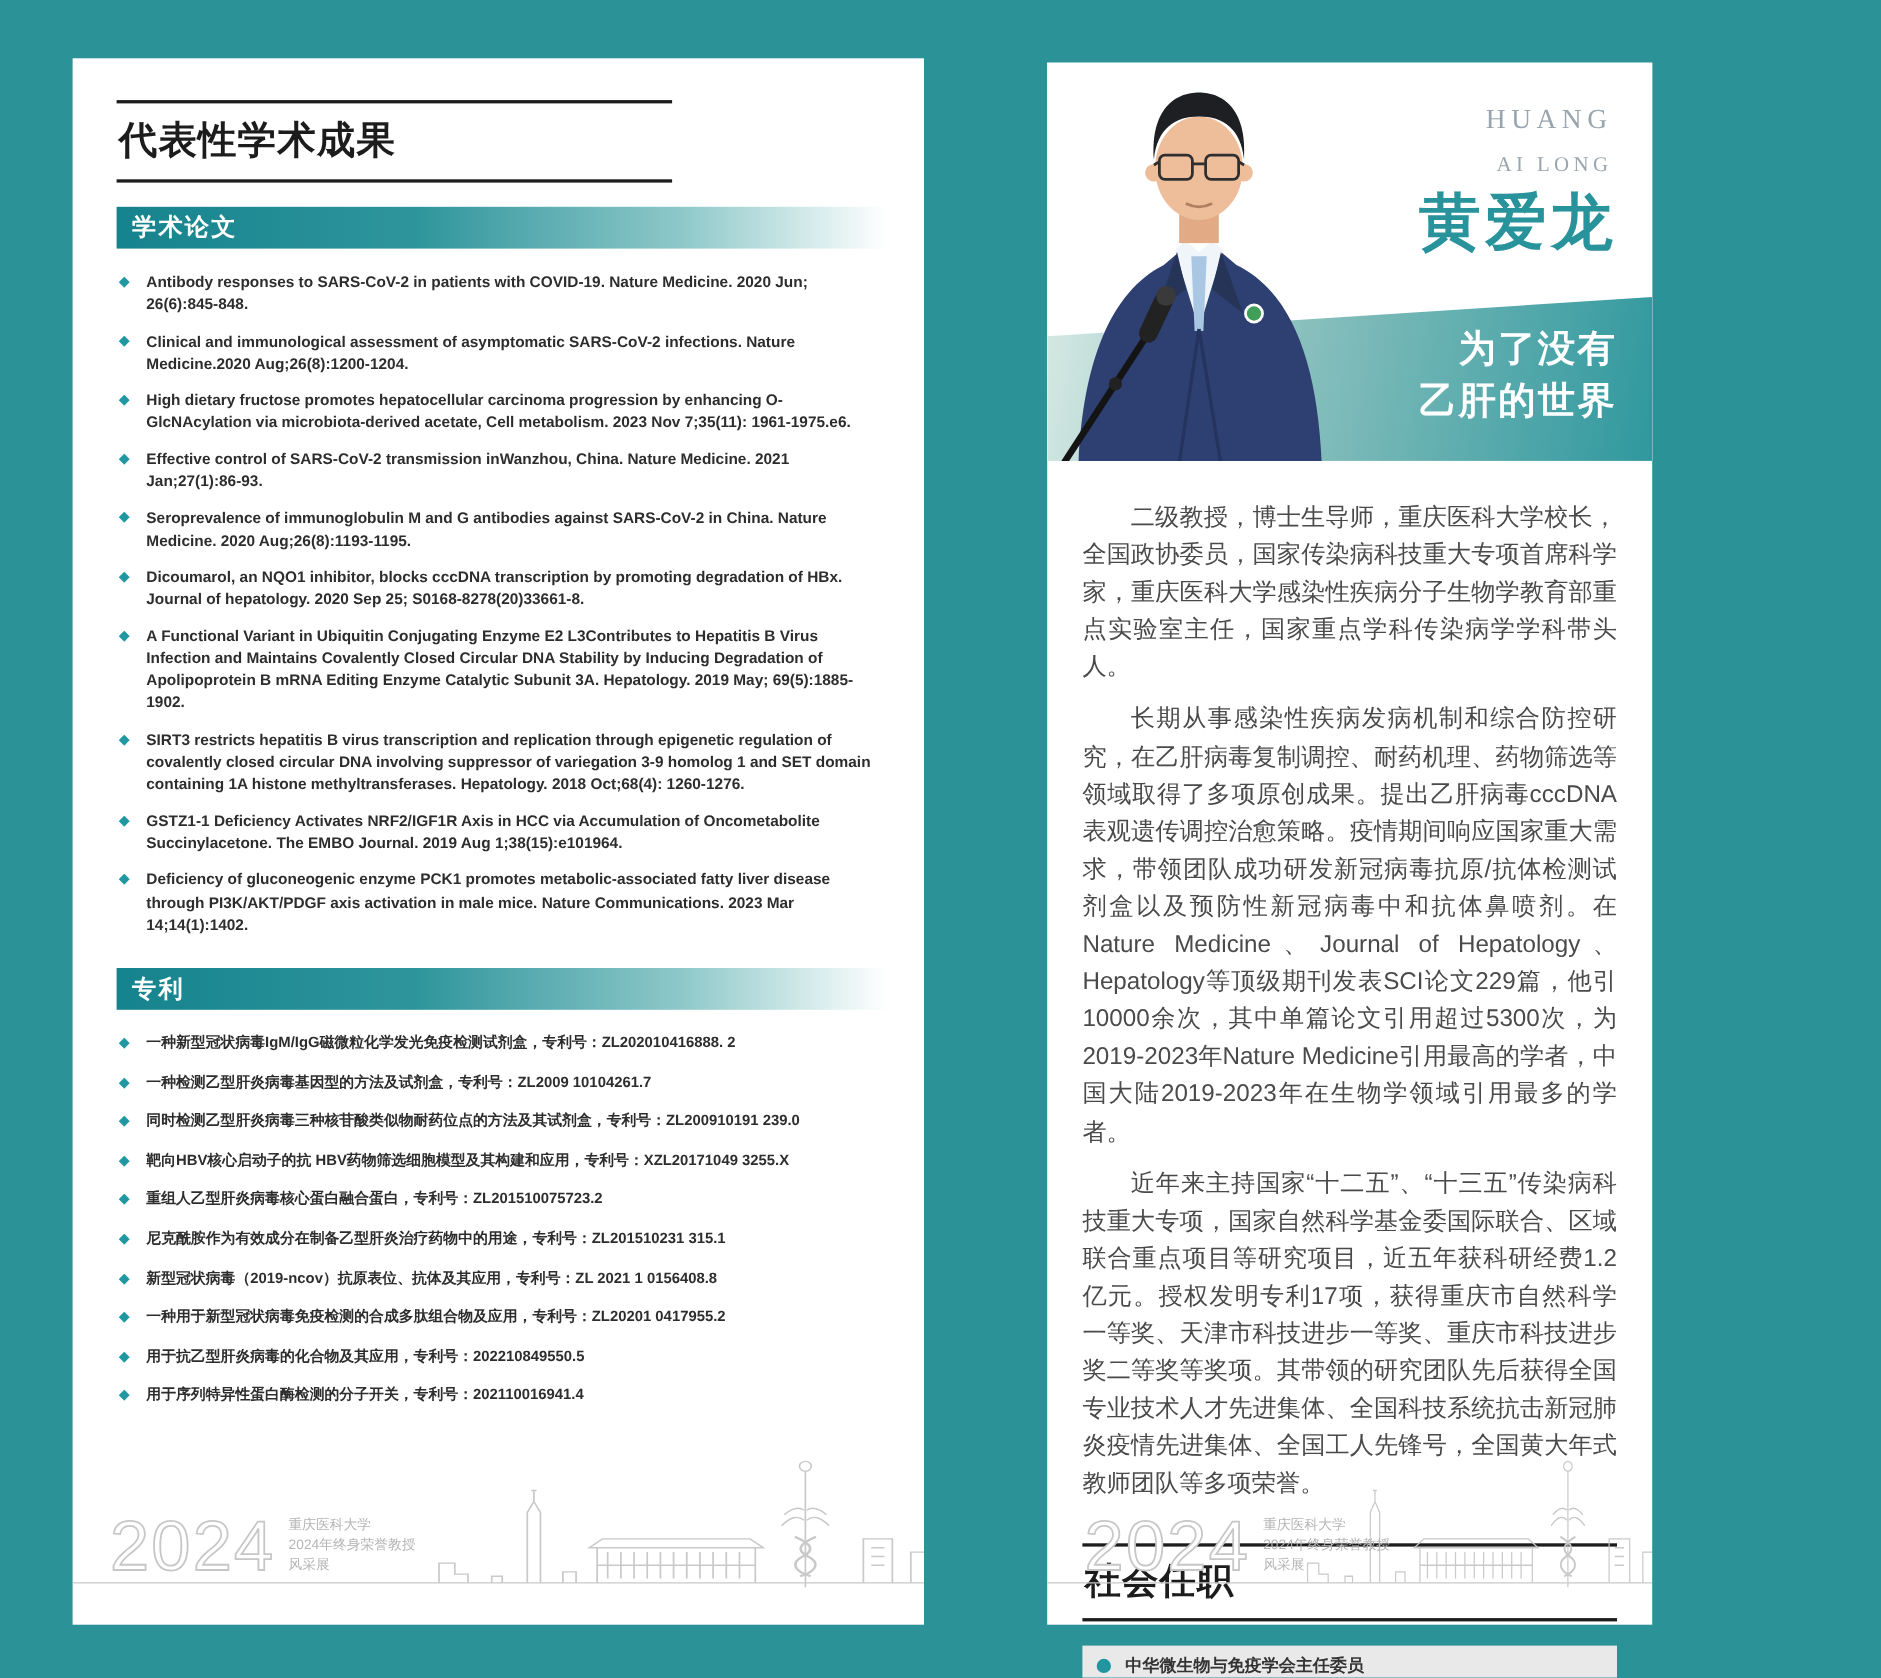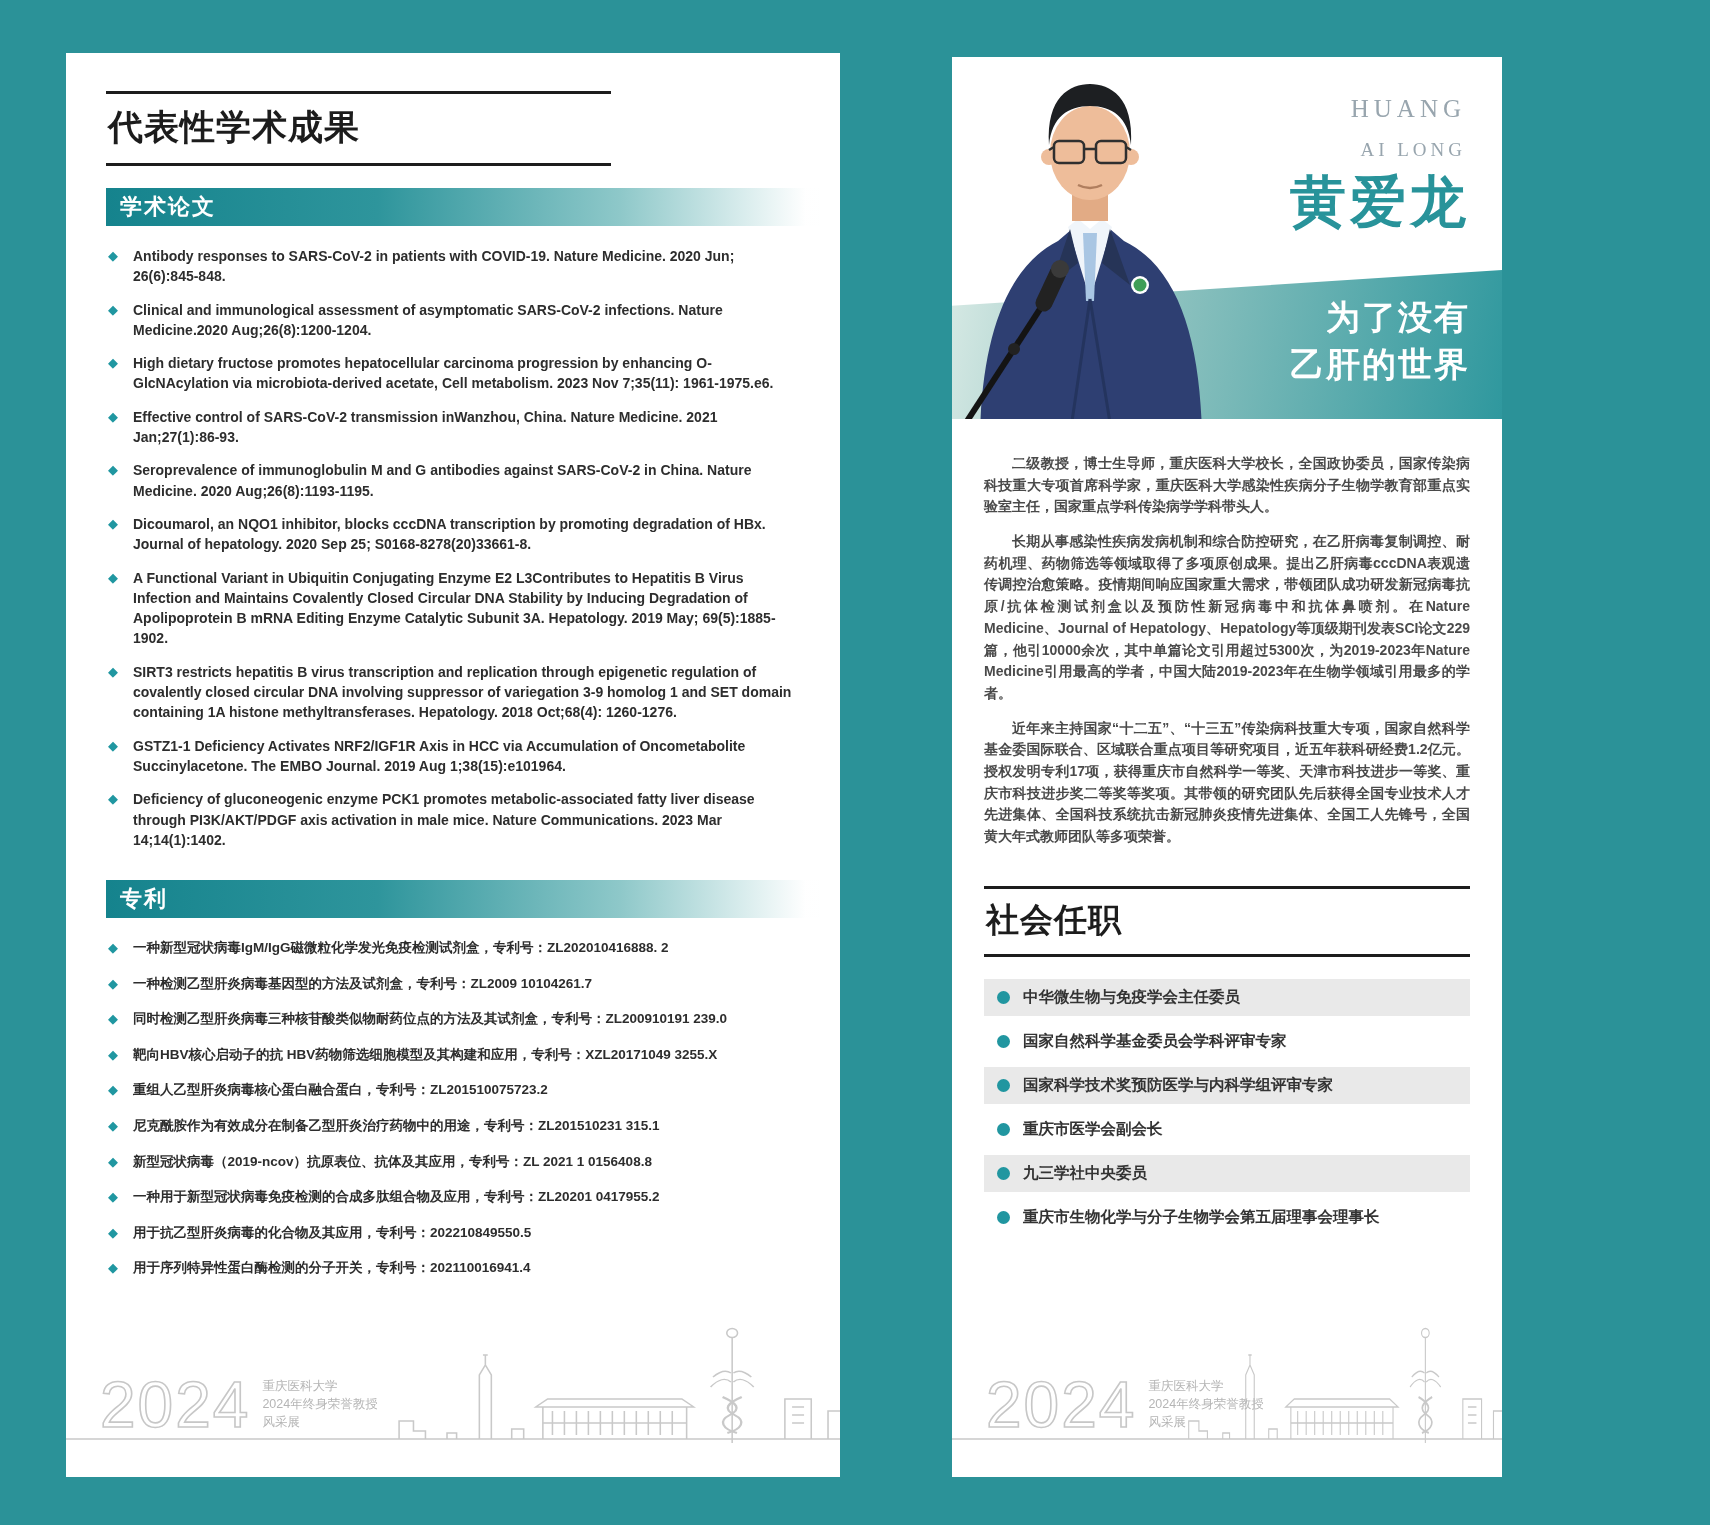--- a/index.html
+++ b/index.html
@@ -70,21 +70,21 @@
   }
   .slogan {
     position: absolute; right: 32px; top: 237px; text-align: right;
     color: #ffffff; font-size: 34px; font-weight: 900; line-height: 1.38; letter-spacing: 2px;
   }
 
   
   .bio { margin: 34px 32px 0 32px; }
   .bio p {
     text-indent: 2em; text-align: justify;
-    font-size: 14px; line-height: 1.55; color: #4a4a4a; font-weight: 700;
+    font-size: 22px; line-height: 1.55; color: #4a4a4a; font-weight: 400;
     margin-bottom: 13px;
   }
 
   
   .positions-title-block {
     margin: 38px 32px 0 32px;
     border-top: 3px solid #1d1d1d;
     border-bottom: 3px solid #1d1d1d;
     padding: 9px 2px 11px 2px;
   }

